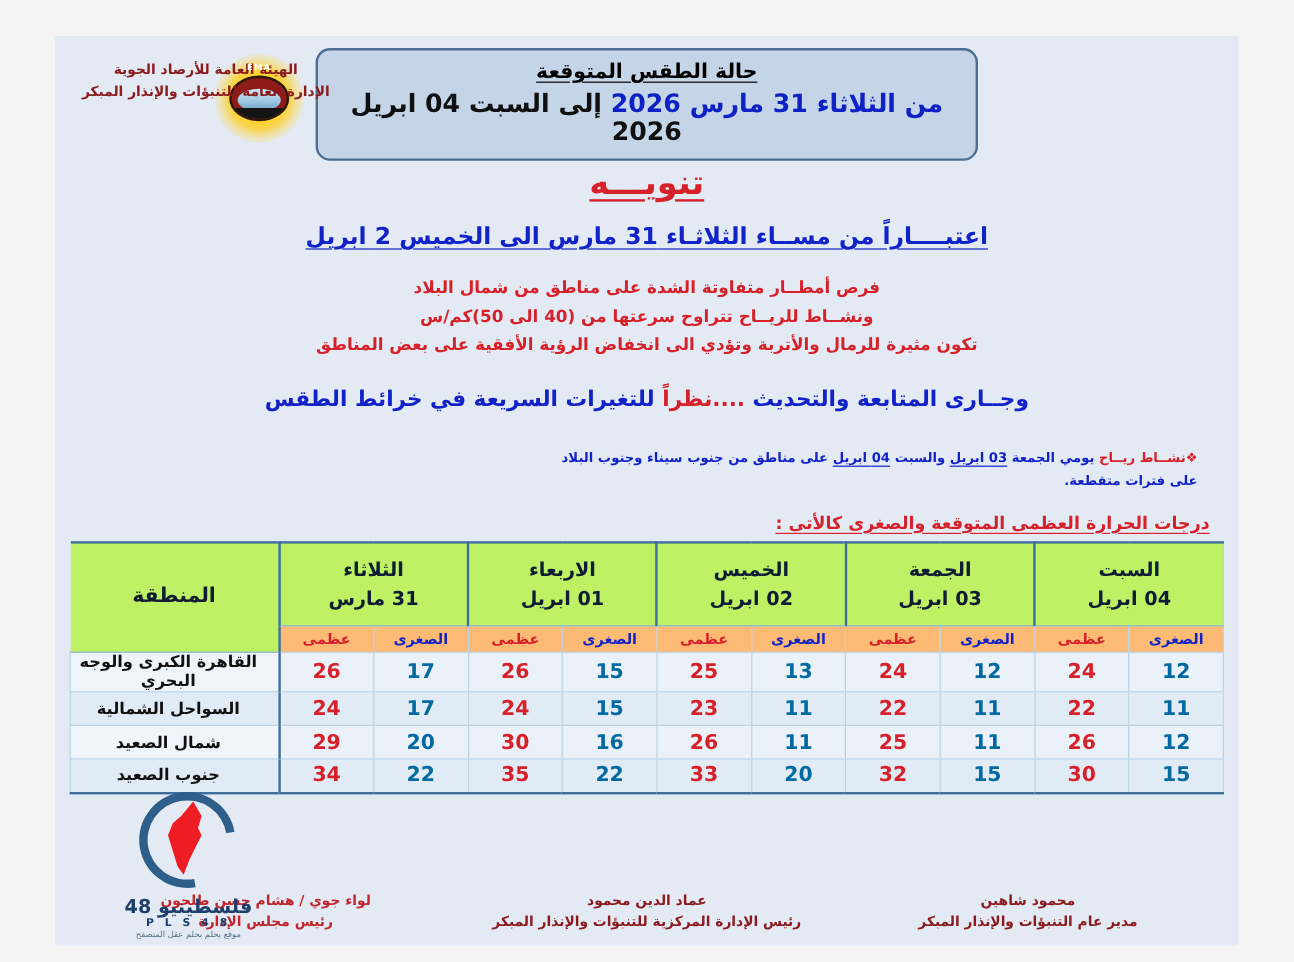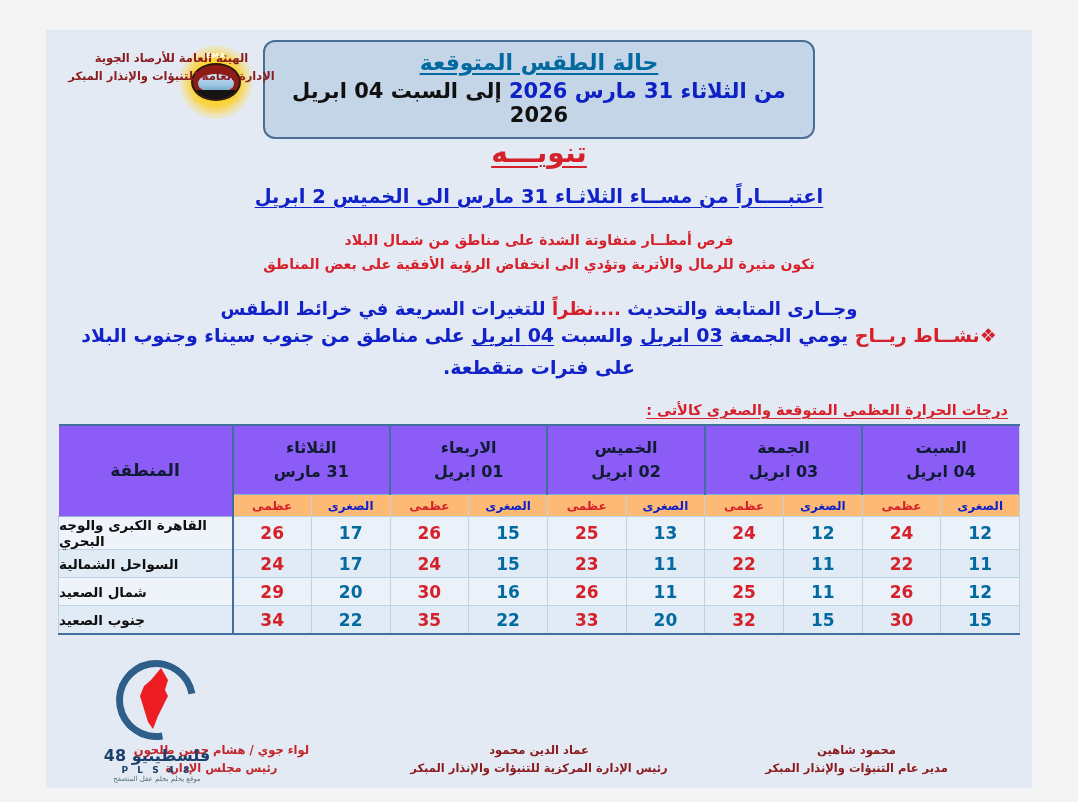--- a/index.html
+++ b/index.html
@@ -59,21 +59,21 @@
 
   .title-box {
     position: absolute; left: 0; right: 0; margin: 0 auto;
     top: 10px; width: 552px; padding: 8px 10px 10px;
     background: #c5d5e8;
     border: 2px solid #4a6f93;
     border-radius: 12px;
     text-align: center;
   }
   .title-main {
-    color: #0369a1; font-size: 22px; font-weight: bold;
+    color: #000000; font-size: 17px; font-weight: bold;
     text-decoration: underline; text-underline-offset: 3px;
     margin-bottom: 4px;
   }
   .title-sub {
     font-size: 21px; font-weight: bold; color: #101010;
   }
   .title-sub .hl { color: #0d21c4; }
 
   .org {
     position: absolute; left: 18px; top: 20px;
@@ -101,44 +101,44 @@
     color: #d6212a; font-size: 14px; font-weight: bold;
     line-height: 1.72;
   }
   .follow-line {
     margin-top: 22px;
     font-size: 18px; font-weight: bold; color: #1222c9;
   }
   .follow-line .rd { color: #d6212a; }
 
   .bullet-para {
-    padding: 0 8px;
-    font-size: 19px; font-weight: bold; color: #1222c9;
-    line-height: 1.7; text-align: center;
+    margin-top: 30px; padding: 0 8px;
+    font-size: 11px; font-weight: bold; color: #1222c9;
+    line-height: 1.7; text-align: right;
   }
   .bullet-para .marker { color: #d6212a; }
   .bullet-para .rd { color: #d6212a; }
   .bullet-para .ul { text-decoration: underline; text-underline-offset: 3px; }
 
   .table-caption {
     margin: 18px 24px 6px 0; text-align: right;
     color: #d6212a; font-size: 14.5px; font-weight: bold;
     text-decoration: underline; text-underline-offset: 3px;
   }
 
   
   .table-wrap { padding: 0 12px; }
   table {
     width: 100%; border-collapse: collapse;
     table-layout: fixed;
   }
   th, td { border: 1px solid #bcd3e6; }
 
   thead .day-row th {
-    background: #8b5cf6;
+    background: #bef264;
     color: #0f1c33; font-size: 16px; font-weight: bold;
     height: 70px; line-height: 1.5;
     border-left: 2px solid #3f6f9e;
     border-top: 2px solid #3f6f9e;
     border-bottom: 1px solid #8ab4d6;
   }
   thead .day-row th.region {
     border-left: none; border-right: 2px solid #3f6f9e;
     width: 174px; font-size: 17px;
   }
@@ -151,21 +151,21 @@
 
   tbody td {
     height: 28px; text-align: center;
     font-size: 17px; font-weight: bold;
     background: #eaf1f8;
   }
   tbody tr:nth-child(even) td { background: #e1ebf5; }
   tbody td.max { color: #d6212a; }
   tbody td.min { color: #0369a1; }
   tbody td.region {
-    text-align: left; padding-right: 10px;
+    text-align: center; padding-right: 10px;
     font-size: 13.5px; color: #101010;
     border-right: 2px solid #3f6f9e;
     background: #eef4fa;
   }
   tbody tr:last-child td { border-bottom: 2px solid #3f6f9e; }
 
   
   .watermark {
     position: absolute; left: 62px; top: 622px;
     width: 96px; height: 96px; z-index: 5;
@@ -220,20 +220,21 @@
       <div>الهيئة العامة للأرصاد الجوية</div>
       <div>الإدارة العامة للتنبؤات والإنذار المبكر</div>
     </div>
   </div>
 
   <div class="body">
     <div class="notice-title">تنويـــه</div>
     <div class="notice-date">اعتبــــاراً من مســاء الثلاثـاء 31 مارس الى الخميس  2 ابريل</div>
 
     <div class="red-line">فرص أمطــار متفاوتة الشدة على مناطق من شمال البلاد</div>
+    <div class="red-line">ونشــاط للريــاح تتراوح سرعتها من (40 الى 50)كم/س</div>
     <div class="red-line">تكون مثيرة للرمال والأتربة وتؤدي الى انخفاض الرؤية الأفقية على بعض المناطق</div>
 
     <div class="follow-line"><span>وجــارى المتابعة والتحديث </span><span class="rd">....نظراً</span><span> للتغيرات السريعة في خرائط الطقس</span></div>
 
     <div class="bullet-para">
       <span class="marker">❖</span><span class="rd">نشــاط ريــاح</span><span> يومي الجمعة </span><span class="ul">03 ابريل</span><span> والسبت </span><span class="ul">04 ابريل</span><span> على مناطق من جنوب سيناء وجنوب البلاد</span>
       <div>على فترات متقطعة.</div>
     </div>
   </div>
 

